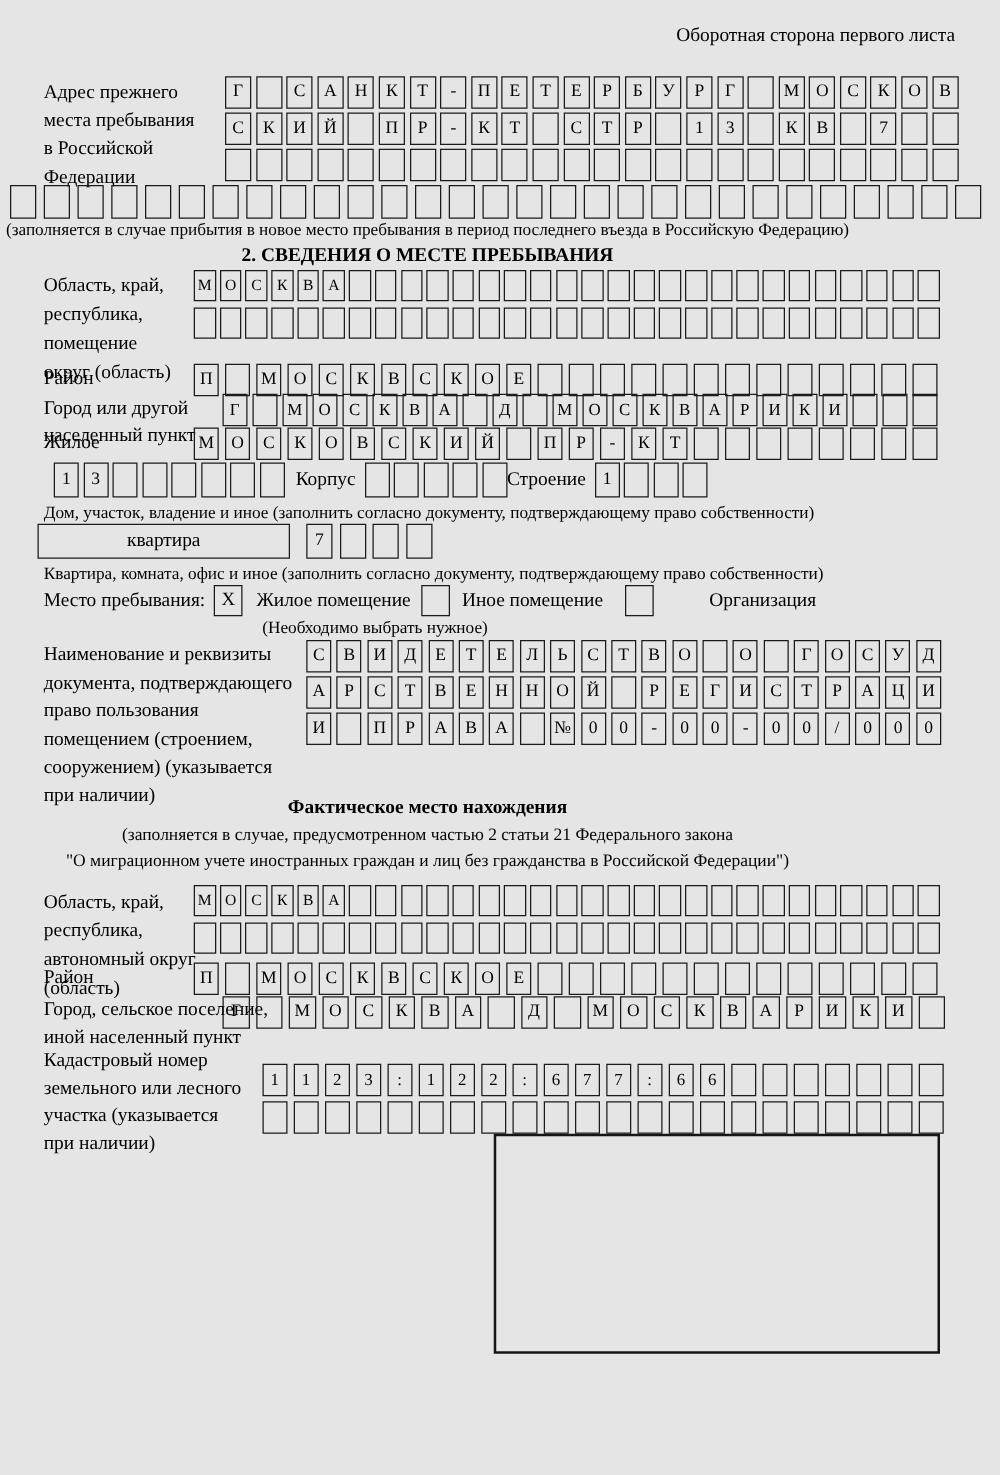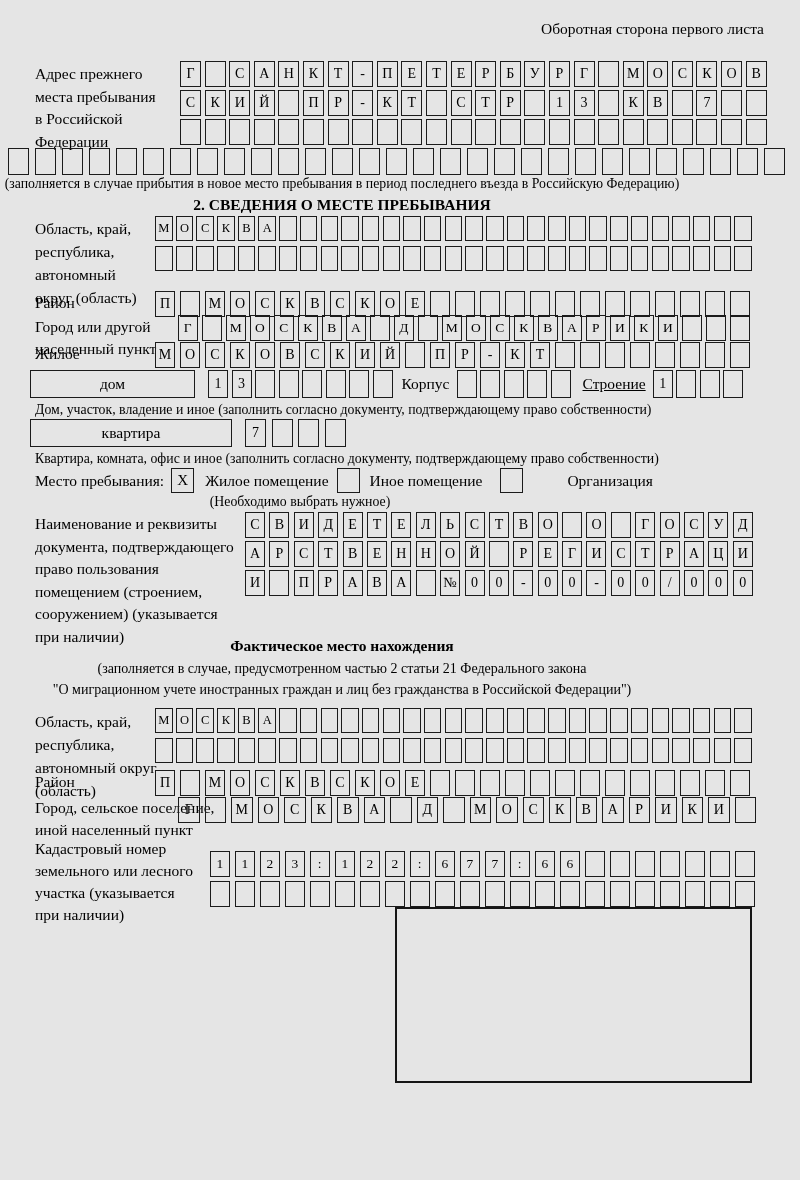--- a/index.html
+++ b/index.html
@@ -52,21 +52,21 @@
   .rayon1-row   { left:155px; top:291px; }
   .gorod1-label { left:35px; top:316px; line-height:21.5px; }
   .gorod1-row   { left:178px; top:315px; }
   .ulitsa-label { left:35px; top:345px; }
   .ulitsa-row   { left:155px; top:342px; }
   .dom-row { left:30px; top:370px; display:flex; align-items:center; font-size:15.5px; }
   .dom-box { width:165px; }
   .dom-cells      { margin-left:13px; }
   .korpus-lbl     { margin-left:9px; white-space:nowrap; }
   .korpus-cells   { margin-left:7px; }
-  .stroenie-lbl   { margin-left:12px; white-space:nowrap;text-decoration:underline; }
+  .stroenie-lbl   { margin-left:0; white-space:nowrap; }
   .stroenie-cells { margin-left:7px; }
   .dom-caption { left:35px; top:402px; }
   .kv-row { left:30px; top:419px; display:flex; align-items:center; }
   .kv-box { width:202px; }
   .kv-cells { margin-left:13px; }
   .kv-caption { left:35px; top:451px; }
   .mesto-row { left:35px; top:468px; display:flex; align-items:center; font-size:15.5px; }
   .chk1 { margin-left:7px; }
   .opt1 { margin-left:11px; white-space:nowrap; }
   .chk2 { margin-left:8px; }
@@ -216,21 +216,21 @@
       <span class="cell"></span>
       <span class="cell"></span>
     </div>
   <div class="abs small center prev-note">(заполняется в случае прибытия в новое место пребывания в период последнего въезда в Российскую Федерацию)</div>
 
   <div class="abs bold center sec2-heading">2. СВЕДЕНИЯ О МЕСТЕ ПРЕБЫВАНИЯ</div>
 
   <div class="abs lbl obl1-label">
       <div class="lbl-line">Область, край,</div>
       <div class="lbl-line">республика,</div>
-      <div class="lbl-line">автономный</div>
+      <div class="lbl-line">помещение</div>
       <div class="lbl-line">округ (область)</div>
     </div>
   <div class="abs cells r29 obl1-r1">
       <span class="cell">М</span>
       <span class="cell">О</span>
       <span class="cell">С</span>
       <span class="cell">К</span>
       <span class="cell">В</span>
       <span class="cell">А</span>
       <span class="cell"></span>
@@ -370,21 +370,20 @@
       <span class="cell"></span>
       <span class="cell"></span>
       <span class="cell"></span>
       <span class="cell"></span>
       <span class="cell"></span>
       <span class="cell"></span>
       <span class="cell"></span>
     </div>
 
   <div class="abs dom-row">
-    <div class="wbox dom-box">дом</div>
     <div class="cells rdom dom-cells">
         <span class="cell">1</span>
         <span class="cell">3</span>
         <span class="cell"></span>
         <span class="cell"></span>
         <span class="cell"></span>
         <span class="cell"></span>
         <span class="cell"></span>
         <span class="cell"></span>
       </div>

